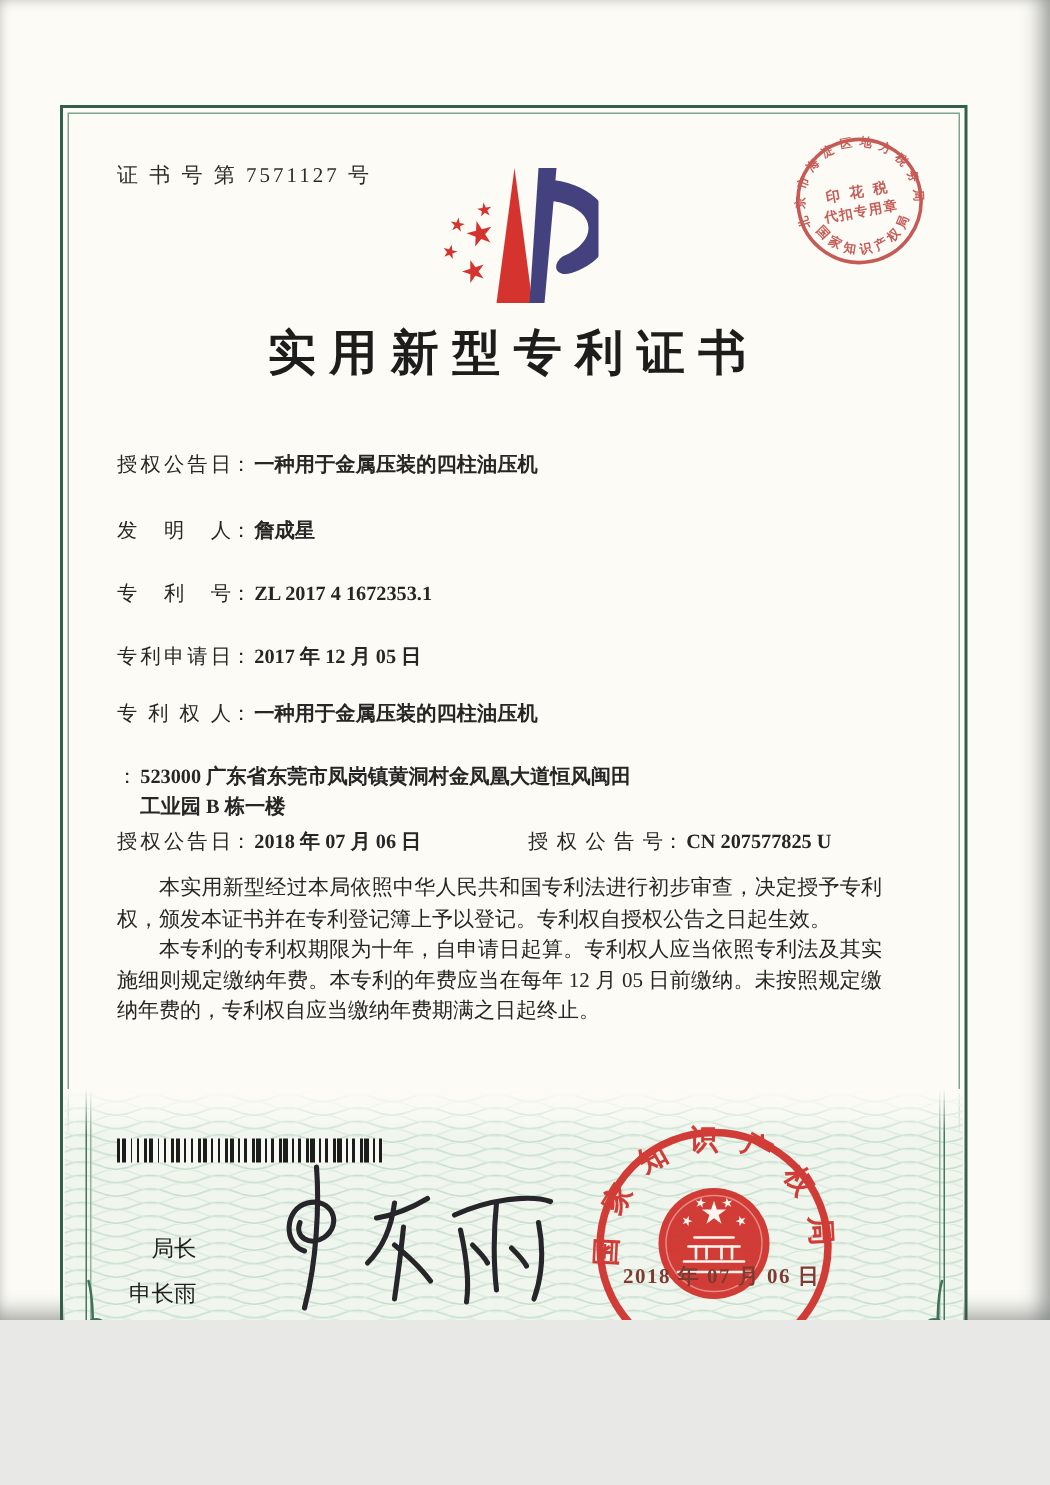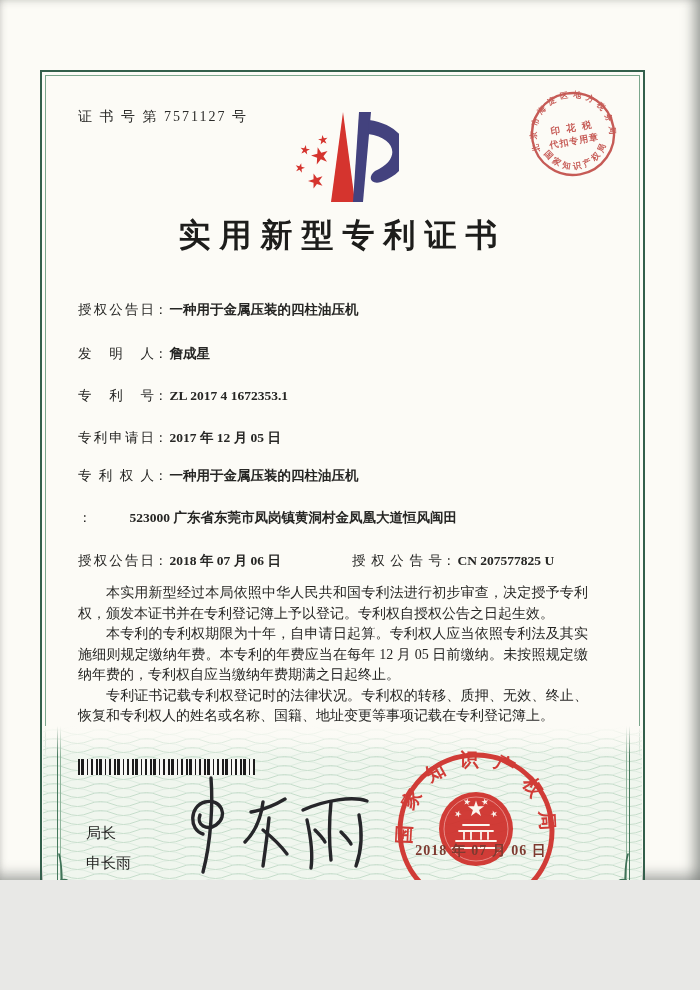--- a/index.html
+++ b/index.html
@@ -27,21 +27,21 @@
   .title{
     position:absolute;left:40px;top:214px;width:605px;text-align:center;
     font-size:32px;font-weight:bold;letter-spacing:9px;color:#1d1d1b;
   }
   .tax-stamp{position:absolute;left:528px;top:89px;opacity:.88;}
   .frow{position:absolute;left:78px;display:flex;font-size:13.5px;line-height:1.5;}
   .flabel{display:inline-block;width:76px;text-align:justify;text-align-last:justify;}
   .flabel-grant{display:inline-block;width:90px;text-align:justify;text-align-last:justify;}
   .fcolon{display:inline-block;margin:0 2px 0 0;}
   .fvalue{display:inline-block;font-weight:bold;}
-  .addr-col{display:inline-block;width:470px;margin-left:36px;}
+  .addr-col{display:inline-block;width:470px;}
   .body-text{
     position:absolute;left:78px;top:583px;width:510px;
     font-size:14px;line-height:20.5px;text-align:justify;
   }
   .body-text p{margin:0;text-indent:2em;}
   .panel{
     position:absolute;left:43px;top:726px;width:599px;height:218px;
     background:linear-gradient(180deg, rgba(240,246,238,0) 0%, #f0f6ee 14%);
   }
   .guil{position:absolute;left:0;top:0;width:100%;height:100%;}
@@ -58,21 +58,21 @@
   .ornament{position:absolute;bottom:2px;}
   .orn-left{left:4px;}
   .orn-right{right:2px;transform:scaleX(-1);}
   .barcode{
     position:absolute;left:35px;top:33px;width:177px;height:16px;
     background:repeating-linear-gradient(90deg,
       #1c1c1c 0 2px,#f7f7f4 2px 3px,#1c1c1c 3px 6px,#f7f7f4 6px 9px,
       #1c1c1c 9px 10px,#f7f7f4 10px 13px,#1c1c1c 13px 14.5px,#f7f7f4 14.5px 18px);
   }
   .director{position:absolute;left:43px;top:92px;font-family:"Liberation Sans",sans-serif;
-    font-size:15px;color:#1f1f1d;line-height:30px;}
+    font-size:15px;color:#1f1f1d;line-height:30px;text-align:right;}
   .signature{position:absolute;left:120px;top:44px;}
   .seal{position:absolute;left:351px;top:23px;opacity:.93;}
   .seal-date{
     position:absolute;left:365px;top:116px;width:146px;text-align:center;
     font-size:14px;font-weight:bold;color:#7e3a30;letter-spacing:1px;
   }
   .footer{
     position:absolute;left:40px;top:908px;width:605px;text-align:left;font-size:13px;color:#15803d;
   }
 </style>
@@ -147,37 +147,37 @@
   </div>
   <div class="frow" style="top:466px">
     <span class="flabel">专利权人</span>
       <span class="fcolon">：</span>
     <span class="fvalue">一种用于金属压装的四柱油压机</span>
   </div>
   <div class="frow" style="top:508px">
       <span class="fcolon">：</span>
     <span class="addr-col">
       <span class="fvalue" style="display:block">523000 广东省东莞市凤岗镇黄洞村金凤凰大道恒风闽田</span>
+      <span class="fvalue" style="display:block">工业园 B 栋一楼</span>
     </span>
   </div>
   <div class="frow" style="top:551px">
     <span class="flabel">授权公告日</span>
       <span class="fcolon">：</span>
     <span class="fvalue">2018 年 07 月 06 日</span>
   </div>
   <div class="frow" style="left:352px;top:551px">
     <span class="flabel-grant">授权公告号</span>
       <span class="fcolon">：</span>
     <span class="fvalue">CN 207577825 U</span>
   </div>
 
   <div class="body-text">
     <p>本实用新型经过本局依照中华人民共和国专利法进行初步审查，决定授予专利权，颁发本证书并在专利登记簿上予以登记。专利权自授权公告之日起生效。</p>
     <p>本专利的专利权期限为十年，自申请日起算。专利权人应当依照专利法及其实施细则规定缴纳年费。本专利的年费应当在每年 12 月 05 日前缴纳。未按照规定缴纳年费的，专利权自应当缴纳年费期满之日起终止。</p>
-    <p>专利证书记载专利权登记时的法律状况。专利权的转移、质押、无效、终止、恢复和专利权人的姓名或名称、国籍、地址变更等事项记载在专利登记簿上。</p>
   </div>
 
   <div class="panel">
     <svg class="guil">
       <defs>
         <pattern id="gw" width="46" height="9" patternUnits="userSpaceOnUse">
           <path d="M0,6 Q11.5,1 23,6 T46,6" stroke="#c6ddcb" fill="none" stroke-width="1"></path>
           <path d="M0,2 Q11.5,7 23,2 T46,2" stroke="#d8e8dc" fill="none" stroke-width="0.8"></path>
         </pattern>
       </defs>

